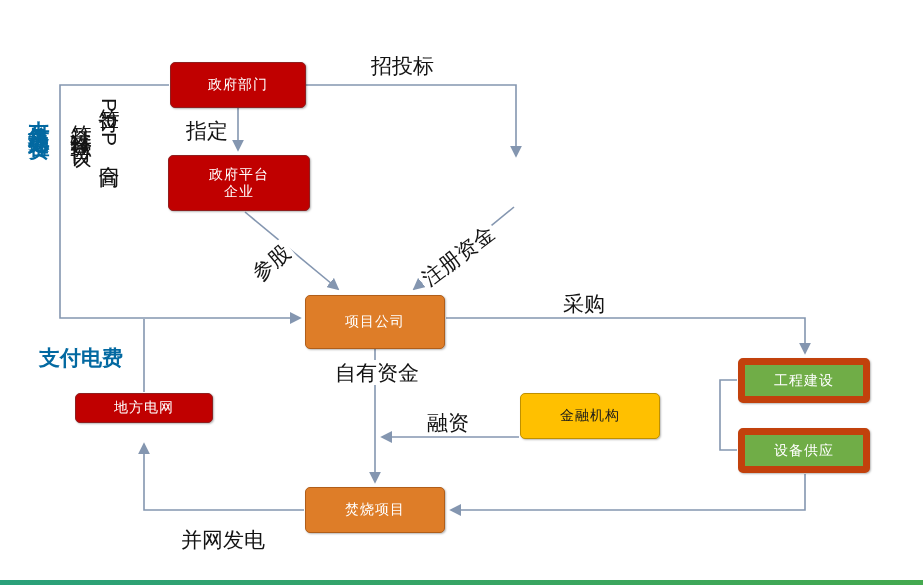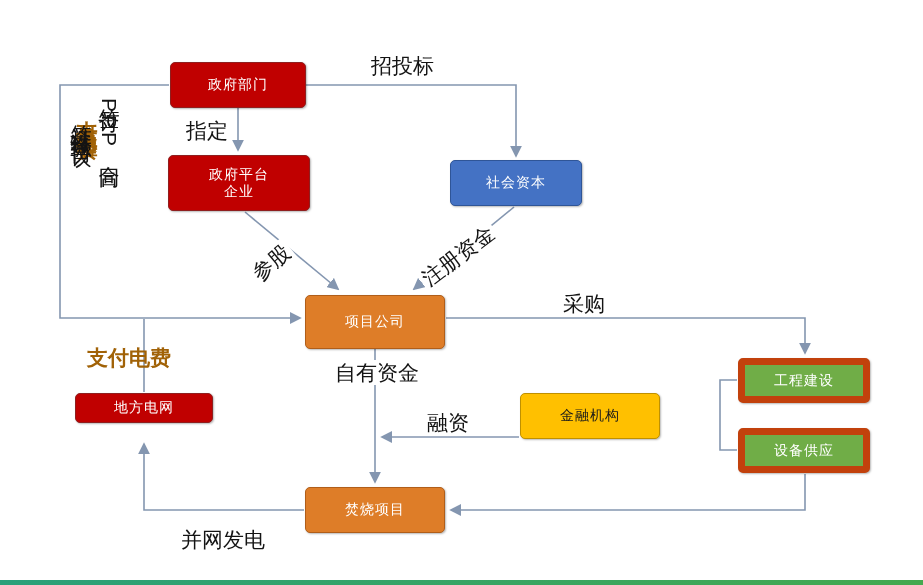--- a/index.html
+++ b/index.html
@@ -19,21 +19,21 @@
   .node.red    { background:#C00000; border:1px solid #8f1f1f; }
   .node.blue   { background:#4472C4; border:1px solid #2f5597; }
   .node.orange { background:#DE7D28; border:1px solid #b05e1a; }
   .node.yellow { background:#FFC000; border:1px solid #bf9000; color:#1a1a1a; }
   .node.green  { background:#70AD47; border:7px solid #c2410c; }
   .edge-label {
     position:absolute; font-size:21px; color:#141414; background:#ffffff;
     padding:0 3px; white-space:nowrap; line-height:1.2;
   }
   .edge-label.green-text, .vlabel.green-text {
-    color:#a16207; font-weight:bold; background:transparent;margin-left:48px;
+    color:#0369a1; font-weight:bold; background:transparent;
   }
   .vlabel {
     position:absolute; writing-mode:vertical-rl; text-orientation:mixed;
     font-size:21px; color:#141414; letter-spacing:3px; line-height:1.1;
     white-space:nowrap;
   }
   .bottom-bar {
     position:absolute; left:0; right:0; bottom:0; height:5px;
     background:linear-gradient(90deg,#2aa07a,#44a94f);
   }
@@ -63,21 +63,20 @@
       <path d="M169,85 H60 V318 H300" marker-end="url(#arw)"></path>
       <path d="M144,392 V319"></path>
     </g>
   </svg>
 
   <div class="node red" style="left:170px;top:62px;width:136px;height:46px">政府部门</div>
 
   <div class="node red" style="left:168px;top:155px;width:142px;height:56px">政府平台
 企业</div>
 
-  <div class="node blue" style="left:450px;top:160px;width:132px;height:46px">社会资本</div>
 
   <div class="node orange" style="left:305px;top:295px;width:140px;height:54px">项目公司</div>
 
   <div class="node yellow" style="left:520px;top:393px;width:140px;height:46px">金融机构</div>
 
   <div class="node red" style="left:75px;top:393px;width:138px;height:30px">地方电网</div>
 
   <div class="node orange" style="left:305px;top:487px;width:140px;height:46px">焚烧项目</div>
 
   <div class="node green" style="left:738px;top:358px;width:132px;height:45px">工程建设</div>

